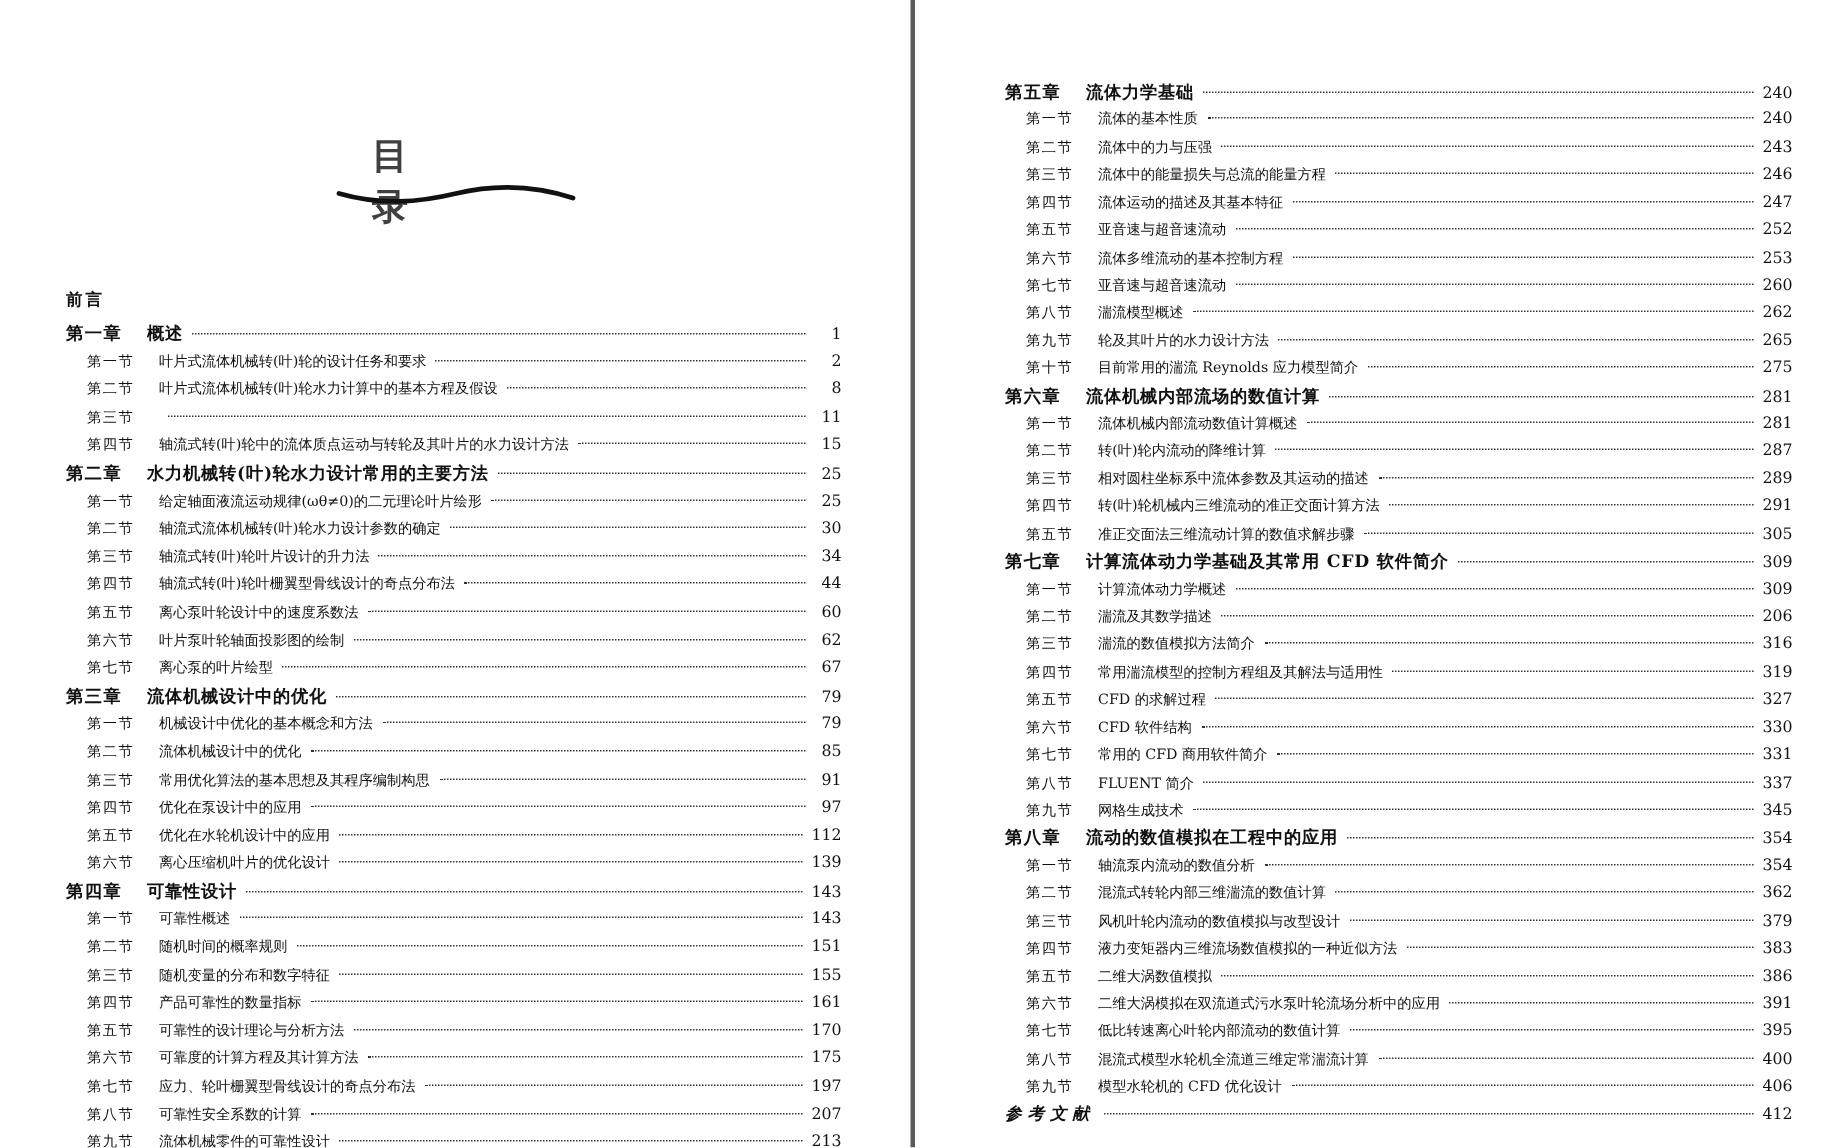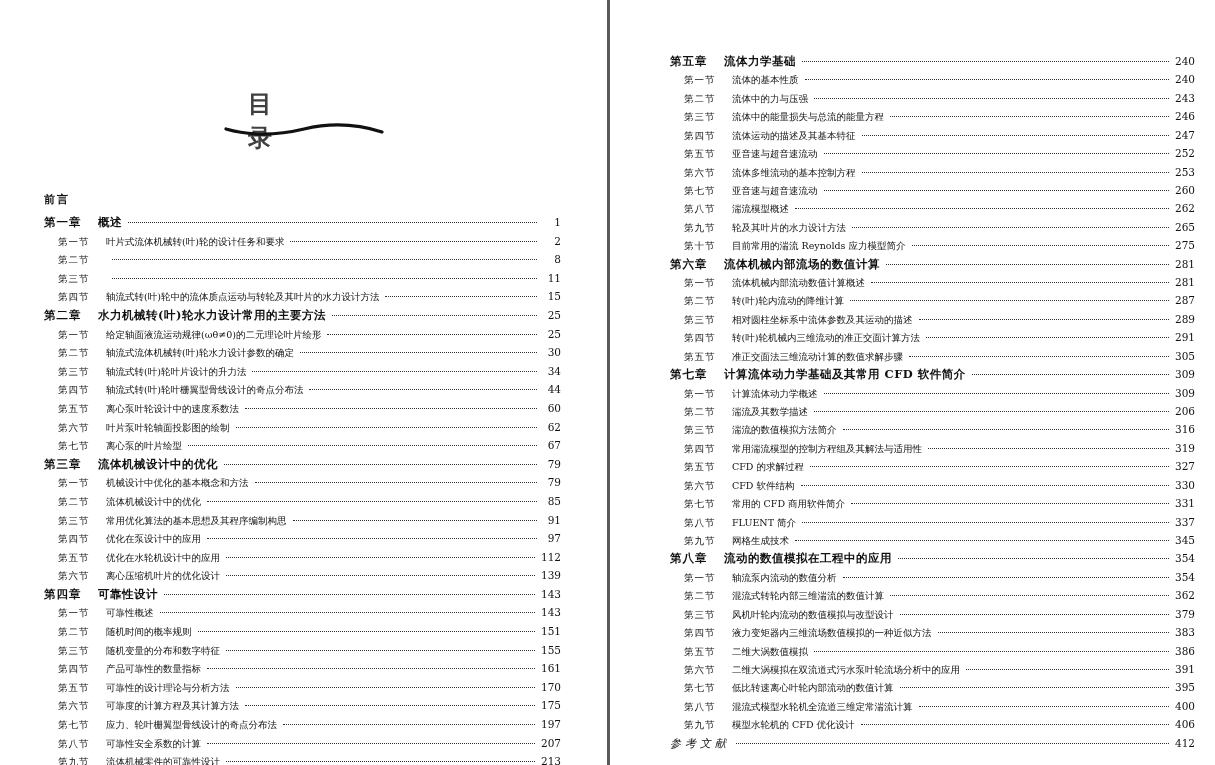--- a/index.html
+++ b/index.html
@@ -25,21 +25,21 @@
   .toc-right .row { height: 18.43px; line-height: 18.43px; }
   .row.chapter { font-weight: bold; font-size: 11.5px; }
   .row.section { padding-left: 14px; font-size: 9.5px; }
   .num { flex: 0 0 auto; display: inline-block; }
   .row.chapter .num { width: 54px; letter-spacing: 1px; }
   .row.section .num { width: 48px; letter-spacing: 1px; }
   .text { flex: 0 1 auto; overflow: hidden; }
   .row.chapter .text { letter-spacing: 0.5px; }
   .leader { flex: 1 1 auto; border-bottom: 1.6px dotted #333; margin: 0 6px; height: 0; position: relative; top: -3px; min-width: 10px; }
   .page-no { flex: 0 0 auto; font-family: "DejaVu Serif", serif; font-size: 10.5px; font-weight: normal; text-align: right; min-width: 18px; }
-  .row.refs .text { font-style: italic; font-weight: normal; letter-spacing: 4px; font-size: 11px; }
+  .row.refs .text { font-style: italic; font-weight: bold; letter-spacing: 4px; font-size: 11px; }
 </style>
 </head>
 <body>
 
 <div class="page page-left">
   <div class="title">目录</div>
   <svg class="title-swash" viewBox="0 0 160 20">
     <path d="M2 10 C 30 18, 55 16, 80 10 C 105 4, 130 4, 158 13" stroke="#111" stroke-width="3.2" fill="none" stroke-linecap="round"></path>
   </svg>
   <div class="preface">前言</div>
@@ -51,20 +51,21 @@
         <span class="page-no">1</span>
       </div>
       <div class="row section">
         <span class="num">第一节</span>
         <span class="text">叶片式流体机械转(叶)轮的设计任务和要求</span>
         <span class="leader"></span>
         <span class="page-no">2</span>
       </div>
       <div class="row section">
         <span class="num">第二节</span>
+        <span class="text">叶片式流体机械转(叶)轮水力计算中的基本方程及假设</span>
         <span class="leader"></span>
         <span class="page-no">8</span>
       </div>
       <div class="row section">
         <span class="num">第三节</span>
         <span class="leader"></span>
         <span class="page-no">11</span>
       </div>
       <div class="row section">
         <span class="num">第四节</span>

